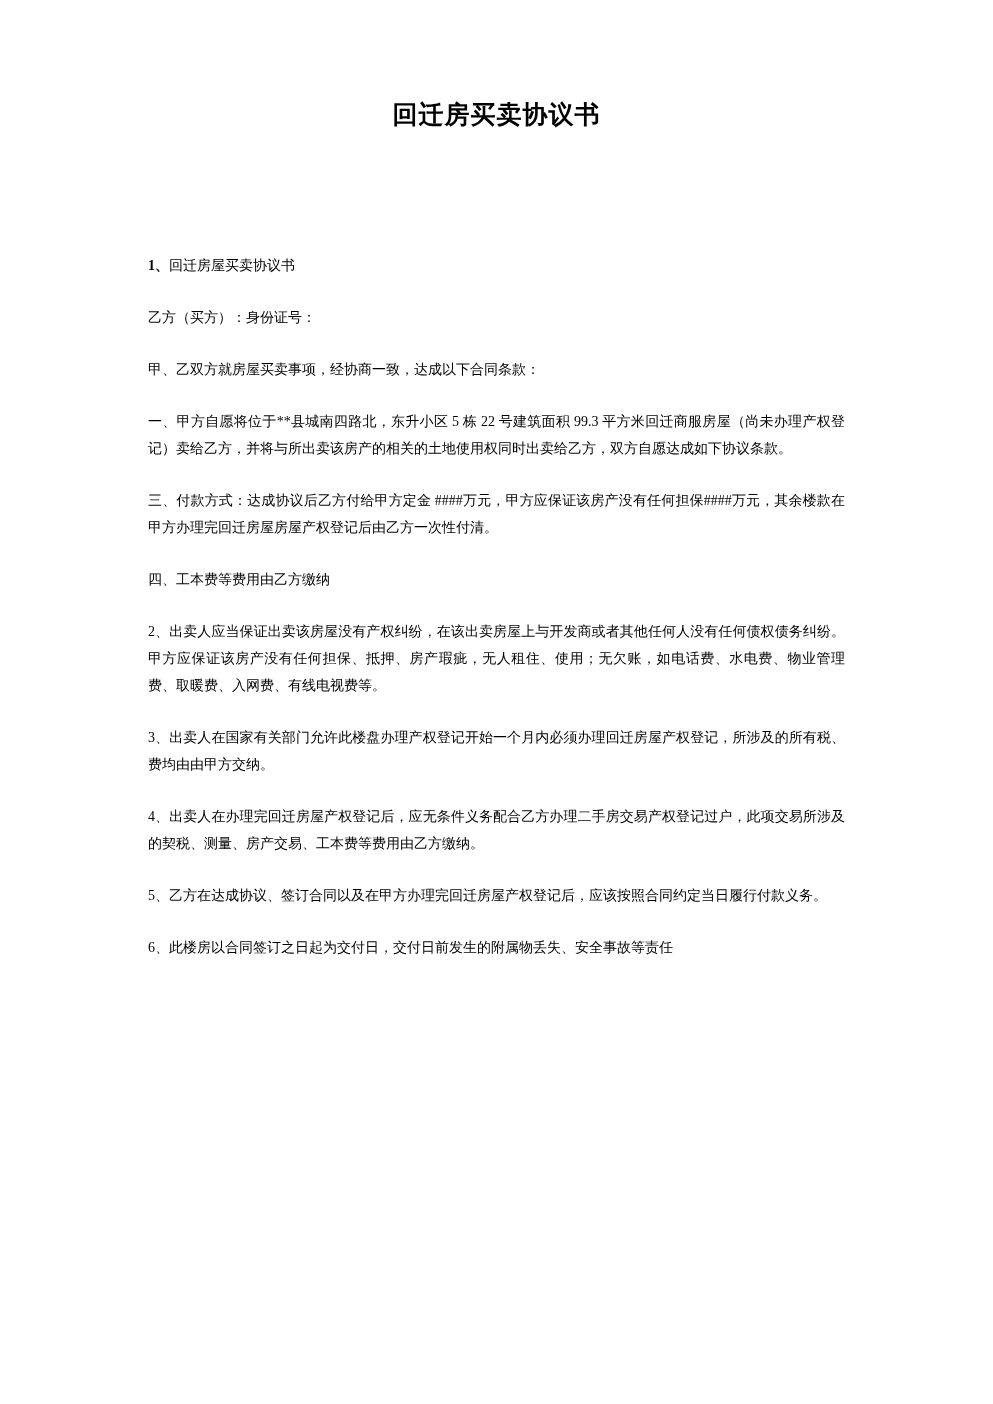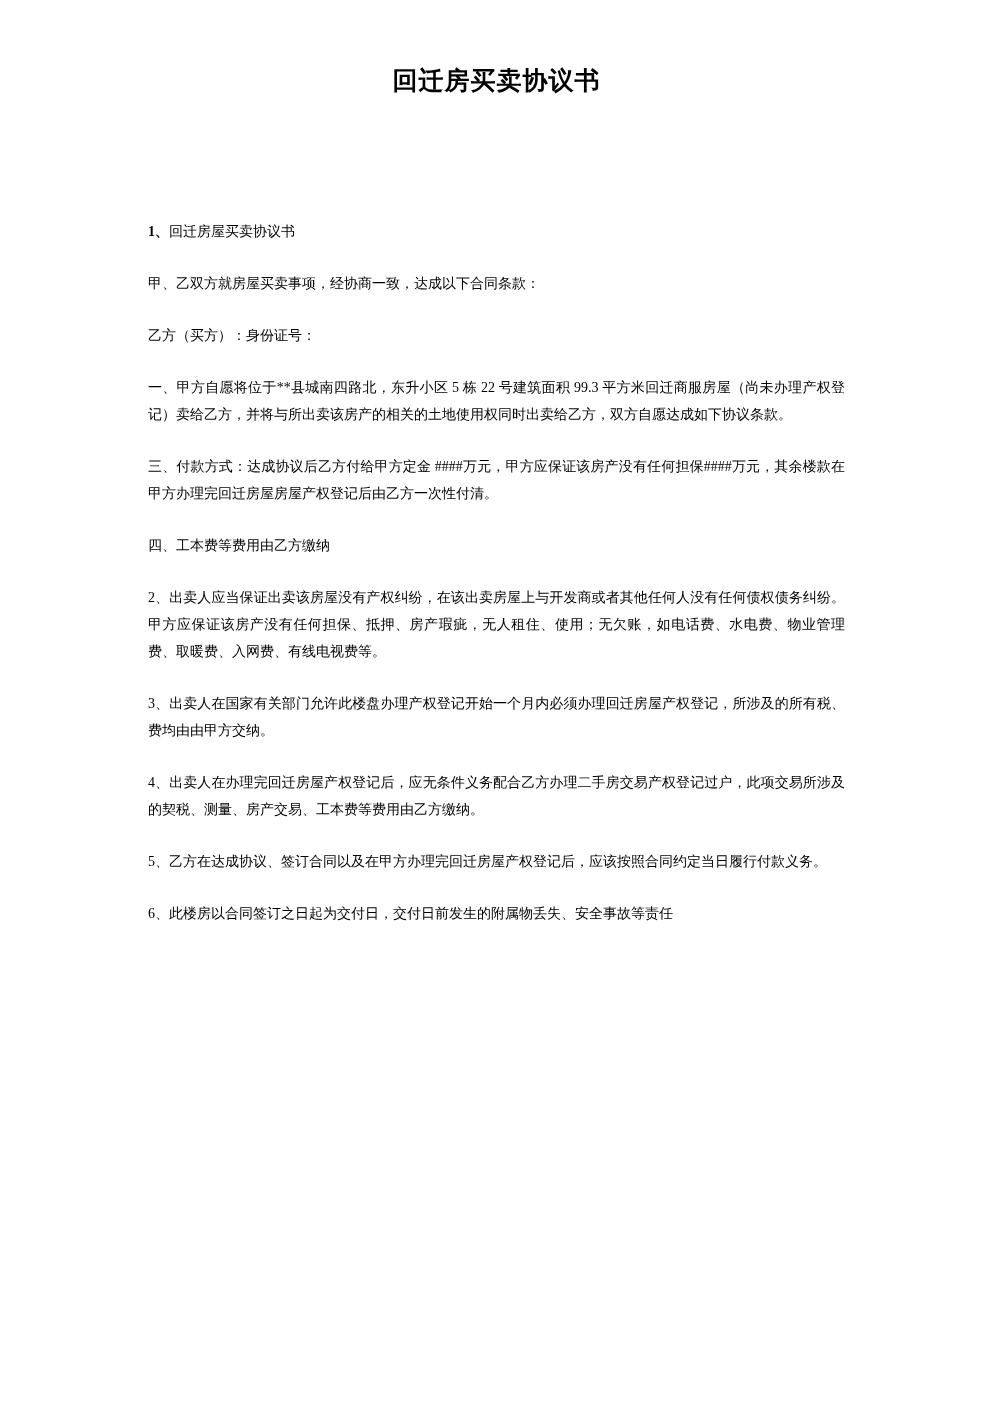--- a/index.html
+++ b/index.html
@@ -12,21 +12,21 @@
     width: 993px;
     height: 1404px;
     background: #ffffff;
     color: #000000;
     font-family: "Liberation Serif", "DejaVu Serif", serif;
     overflow: hidden;
     box-sizing: border-box;
   }
   .doc-title {
     margin: 0 0 121px 0;
-    padding-top: 64px;
+    padding-top: 98px;
     font-size: 25px;
     line-height: 33px;
     font-weight: bold;
     text-align: center;
     letter-spacing: 1px;
   }
   .content {
     margin: 0 148px;
     width: 697px;
   }
@@ -43,22 +43,22 @@
 </style>
 </head>
 <body>
 
 <div class="page">
   <h1 class="doc-title">回迁房买卖协议书</h1>
 
   <div class="content">
     <p><span class="bold-prefix">1、</span><span>回迁房屋买卖协议书</span></p>
 
+    <p>乙方（买方）：身份证号：</p>
     <p>甲、乙双方就房屋买卖事项，经协商一致，达成以下合同条款：</p>
-    <p>乙方（买方）：身份证号：</p>
     <p>一、甲方自愿将位于**县城南四路北，东升小区 5 栋 22 号建筑面积 99.3 平方米回迁商服房屋（尚未办理产权登记）卖给乙方，并将与所出卖该房产的相关的土地使用权同时出卖给乙方，双方自愿达成如下协议条款。</p>
     <p>三、付款方式：达成协议后乙方付给甲方定金 ####万元，甲方应保证该房产没有任何担保####万元，其余楼款在甲方办理完回迁房屋房屋产权登记后由乙方一次性付清。</p>
     <p>四、工本费等费用由乙方缴纳</p>
     <p>2、出卖人应当保证出卖该房屋没有产权纠纷，在该出卖房屋上与开发商或者其他任何人没有任何债权债务纠纷。甲方应保证该房产没有任何担保、抵押、房产瑕疵，无人租住、使用；无欠账，如电话费、水电费、物业管理费、取暖费、入网费、有线电视费等。</p>
     <p>3、出卖人在国家有关部门允许此楼盘办理产权登记开始一个月内必须办理回迁房屋产权登记，所涉及的所有税、费均由由甲方交纳。</p>
     <p>4、出卖人在办理完回迁房屋产权登记后，应无条件义务配合乙方办理二手房交易产权登记过户，此项交易所涉及的契税、测量、房产交易、工本费等费用由乙方缴纳。</p>
     <p>5、乙方在达成协议、签订合同以及在甲方办理完回迁房屋产权登记后，应该按照合同约定当日履行付款义务。</p>
     <p>6、此楼房以合同签订之日起为交付日，交付日前发生的附属物丢失、安全事故等责任</p>
   </div>
 </div>

